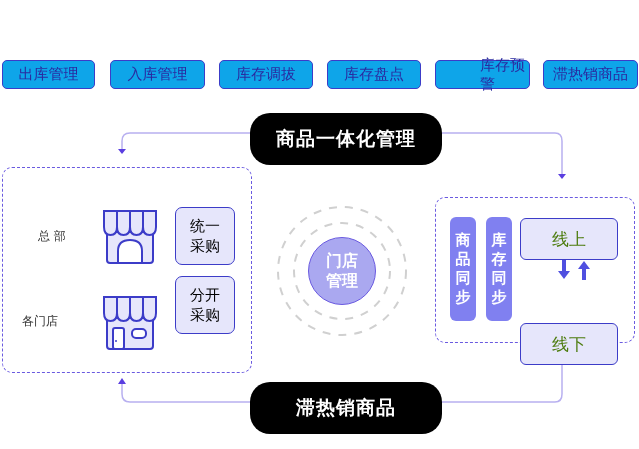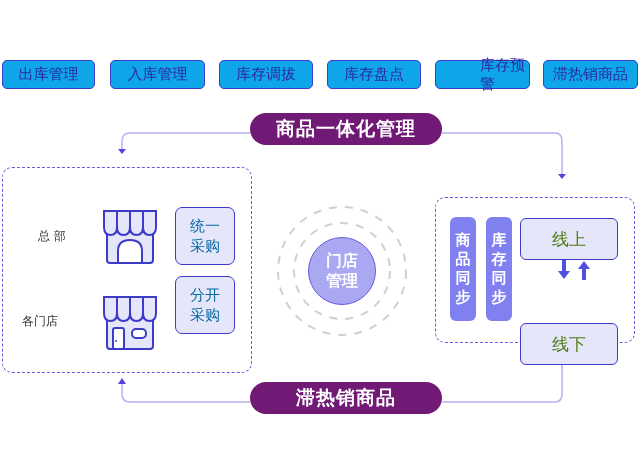--- a/index.html
+++ b/index.html
@@ -6,38 +6,38 @@
   html, body { width: 639px; height: 449px; background: #ffffff; overflow: hidden; }
   body { position: relative; font-family: "DejaVu Sans", "Liberation Sans", sans-serif; color: #333; }
 
   .top-btn {
     position: absolute; top: 60px; height: 29px;
     background: #0ea5e9; border: 1.5px solid #3c3cc8; border-radius: 5px;
     color: #2a2aa0; font-size: 15px; display: flex; align-items: center; justify-content: center;
   }
 
   .pill {
-    position: absolute; height: 32px; background: #701a75; border-radius: 20px;
+    position: absolute; height: 52px; background: #000000; border-radius: 20px;
     color: #ffffff; font-size: 19px; display: flex; align-items: center; justify-content: center;
     letter-spacing: 1px; font-weight: bold;
   }
 
   svg.conn { position: absolute; left: 0; top: 0; width: 639px; height: 449px; pointer-events: none; }
 
   .panel { position: absolute; border: 1.5px dashed #6a5ae0; border-radius: 10px; }
 
   .label {
     position: absolute; font-size: 12px; color: #333;
   }
 
   .store { position: absolute; width: 60px; height: 60px; }
 
   .sbtn {
     position: absolute; width: 60px; height: 58px; background: #e6e6fb;
-    border: 1.5px solid #3c3cc8; border-radius: 7px; color: #0369a1;
+    border: 1.5px solid #3c3cc8; border-radius: 7px; color: #000000;
     font-size: 15px; line-height: 20px; display: flex; flex-direction: column;
     align-items: center; justify-content: center;
   }
 
   .vbar {
     position: absolute; width: 26px; height: 104px; background: #8080f0; border-radius: 6px;
     color: #fff; font-size: 15px; font-weight: bold; line-height: 19px;
     display: flex; flex-direction: column; align-items: center; justify-content: center;
   }
 

